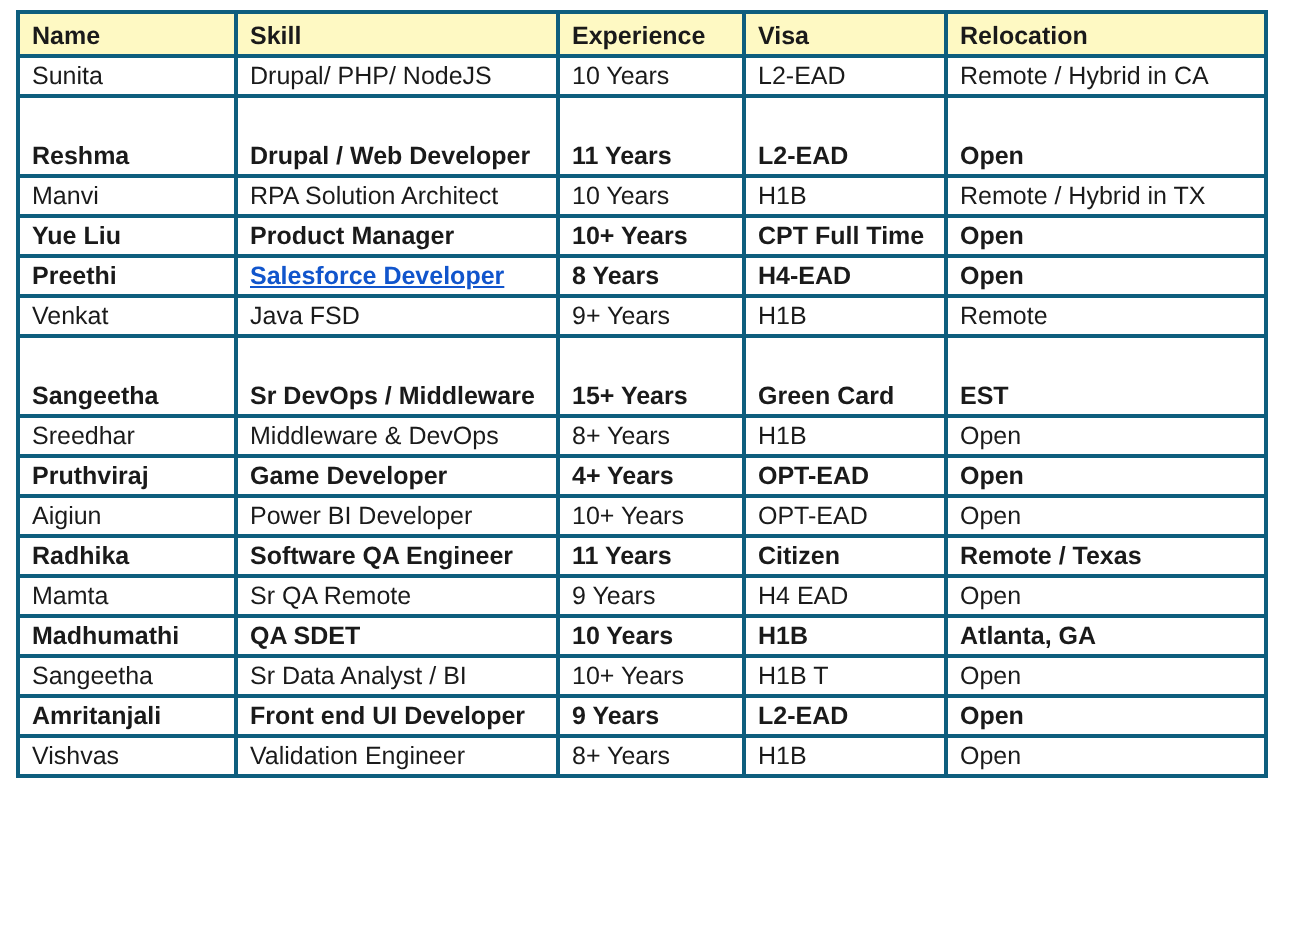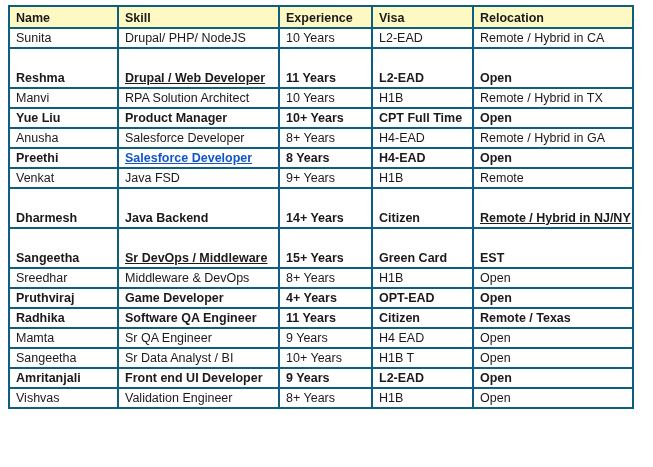--- a/index.html
+++ b/index.html
@@ -21,21 +21,21 @@
   }
   th { background: #fef9c3; font-weight: bold; height: 20px; }
   td { height: 18px; }
   tr.bold td { font-weight: bold; }
   tr.tall td { height: 38px; }
   .c1 { width: 101px; }
   .c2 { width: 153px; }
   .c3 { width: 85px; margin-top: 32px; }
   .c4 { width: 93px; }
   .c5 { width: 152px; }
-  .wrapcell { white-space: normal; text-decoration: underline; }
+  .wrapcell { white-space: normal; }
   a.link { color: #1155cc; text-decoration: underline; }
 </style>
 </head>
 <body>
 
 <div class="wrap">
 <table>
   <thead>
     <tr>
       <th class="c1">Name</th>
@@ -67,47 +67,33 @@
       <td>H1B</td>
       <td>Remote / Hybrid in TX</td>
     </tr>
     <tr class="bold">
       <td>Yue Liu</td>
       <td>Product Manager</td>
       <td>10+ Years</td>
       <td>CPT Full Time</td>
       <td>Open</td>
     </tr>
-    <tr>
-      <td>Anusha</td>
-      <td>Salesforce Developer</td>
-      <td>8+ Years</td>
-      <td>H4-EAD</td>
-      <td>Remote / Hybrid in GA</td>
-    </tr>
     <tr class="bold">
       <td>Preethi</td>
       <td><a class="link">Salesforce Developer</a></td>
       <td>8 Years</td>
       <td>H4-EAD</td>
       <td>Open</td>
     </tr>
     <tr>
       <td>Venkat</td>
       <td>Java FSD</td>
       <td>9+ Years</td>
       <td>H1B</td>
       <td>Remote</td>
-    </tr>
-    <tr class="bold tall">
-      <td>Dharmesh</td>
-      <td>Java Backend</td>
-      <td>14+ Years</td>
-      <td>Citizen</td>
-      <td class="wrapcell">Remote / Hybrid in NJ/NY</td>
     </tr>
     <tr class="bold tall">
       <td>Sangeetha</td>
       <td class="wrapcell">Sr DevOps / Middleware</td>
       <td>15+ Years</td>
       <td>Green Card</td>
       <td>EST</td>
     </tr>
     <tr>
       <td>Sreedhar</td>
@@ -116,33 +102,47 @@
       <td>H1B</td>
       <td>Open</td>
     </tr>
     <tr class="bold">
       <td>Pruthviraj</td>
       <td>Game Developer</td>
       <td>4+ Years</td>
       <td>OPT-EAD</td>
       <td>Open</td>
     </tr>
+    <tr>
+      <td>Aigiun</td>
+      <td>Power BI Developer</td>
+      <td>10+ Years</td>
+      <td>OPT-EAD</td>
+      <td>Open</td>
+    </tr>
     <tr class="bold">
       <td>Radhika</td>
       <td>Software QA Engineer</td>
       <td>11 Years</td>
       <td>Citizen</td>
       <td>Remote / Texas</td>
     </tr>
     <tr>
       <td>Mamta</td>
-      <td>Sr QA Engineer</td>
+      <td>Sr QA Remote</td>
       <td>9 Years</td>
       <td>H4 EAD</td>
       <td>Open</td>
+    </tr>
+    <tr class="bold">
+      <td>Madhumathi</td>
+      <td>QA SDET</td>
+      <td>10 Years</td>
+      <td>H1B</td>
+      <td>Atlanta, GA</td>
     </tr>
     <tr>
       <td>Sangeetha</td>
       <td>Sr Data Analyst / BI</td>
       <td>10+ Years</td>
       <td>H1B T</td>
       <td>Open</td>
     </tr>
     <tr class="bold">
       <td>Amritanjali</td>

